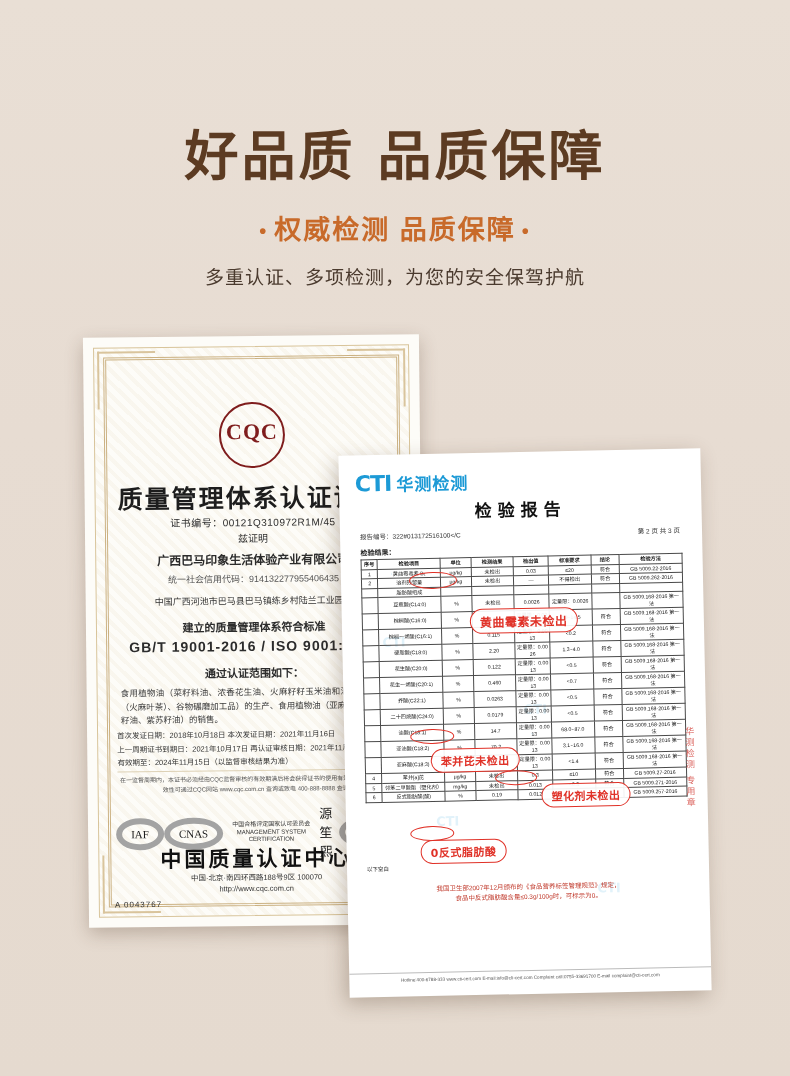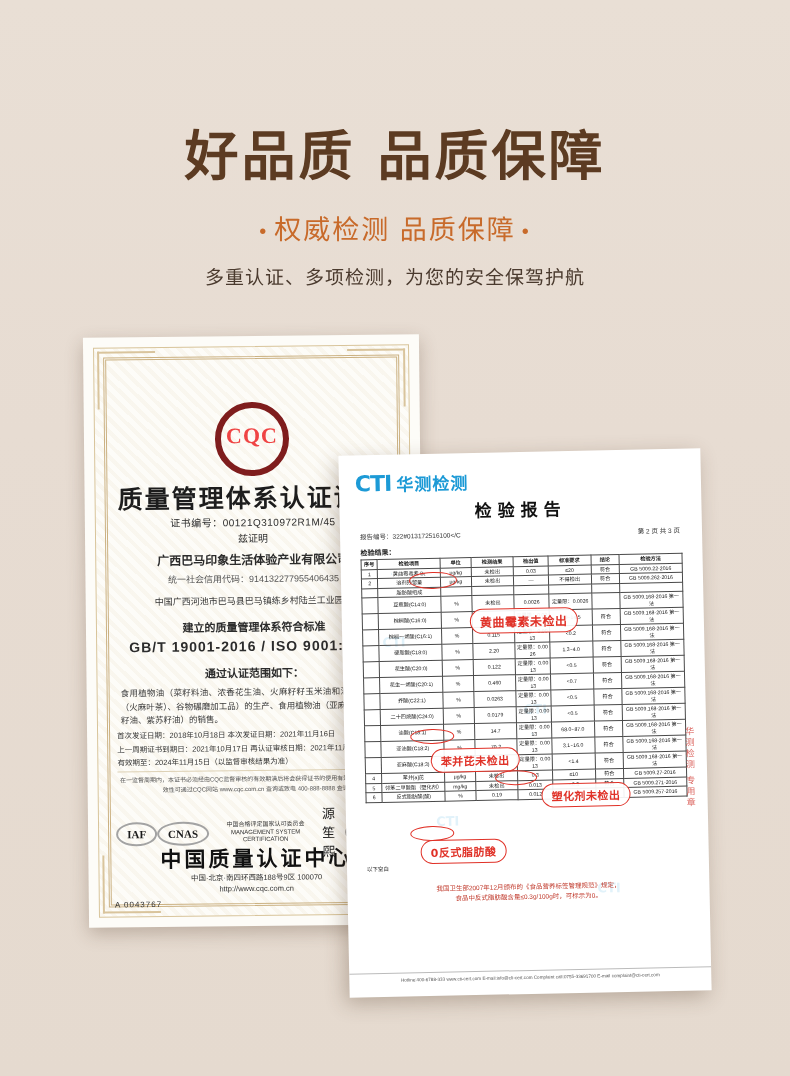--- a/index.html
+++ b/index.html
@@ -33,21 +33,21 @@
     color: #5c3b22;
     font-family: "DejaVu Sans", "Liberation Sans", sans-serif;
   }
   .subline {
     position: absolute;
     top: 208px;
     left: 0;
     width: 790px;
     text-align: center;
     font-size: 27px;
-    font-weight: normal;
+    font-weight: bold;
     color: #c86a2a;
     letter-spacing: 2px;
   }
   .subline .dot {
     color: #c86a2a;
     font-size: 20px;
     vertical-align: middle;
     padding: 0 6px;
   }
   .tagline {
@@ -101,27 +101,27 @@
     position: absolute;
     top: 66px;
     left: 0;
     width: 336px;
     text-align: center;
   }
   .cqc-ring {
     display: inline-block;
     width: 62px;
     height: 62px;
-    border: 6px solid #7f1d1d;
+    border: 2px solid #7f1d1d;
     border-radius: 50%;
     line-height: 56px;
     font-size: 22px;
     font-weight: bold;
     letter-spacing: 1px;
-    color: #ef4444;
+    color: #7f1d1d;
     font-family: "Liberation Serif", serif;
   }
   .cert-title {
     position: absolute;
     top: 142px;
     left: 0;
     width: 336px;
     text-align: center;
     font-size: 25px;
     font-weight: bold;
@@ -178,25 +178,25 @@
   .cert-marks {
     position: absolute;
     top: 468px;
     left: 28px;
     width: 280px;
     display: flex;
     align-items: center;
     justify-content: space-between;
   }
   .mark-oval {
-    border: 2px solid #a3a3a3;
+    border: 6px solid #a3a3a3;
     border-radius: 50%;
     padding: 4px 9px;
     font-size: 11px;
-    font-weight: bold;
+    font-weight: normal;
     color: #1a1a1a;
     font-family: "Liberation Serif", serif;
   }
   .mark-txt {
     font-size: 6px;
     line-height: 1.3;
     color: #333;
     text-align: center;
   }
   .mark-sign {

